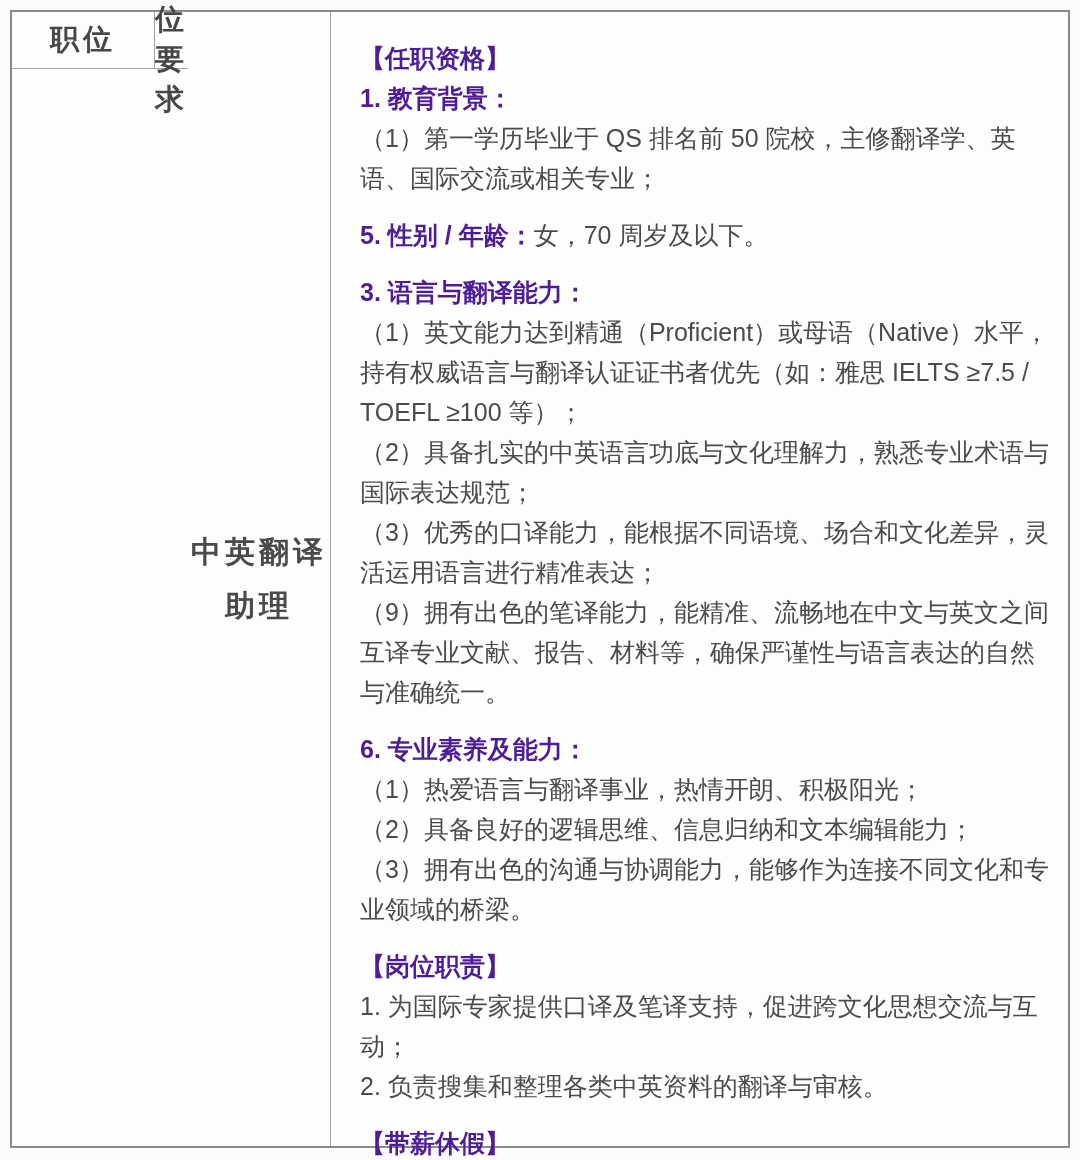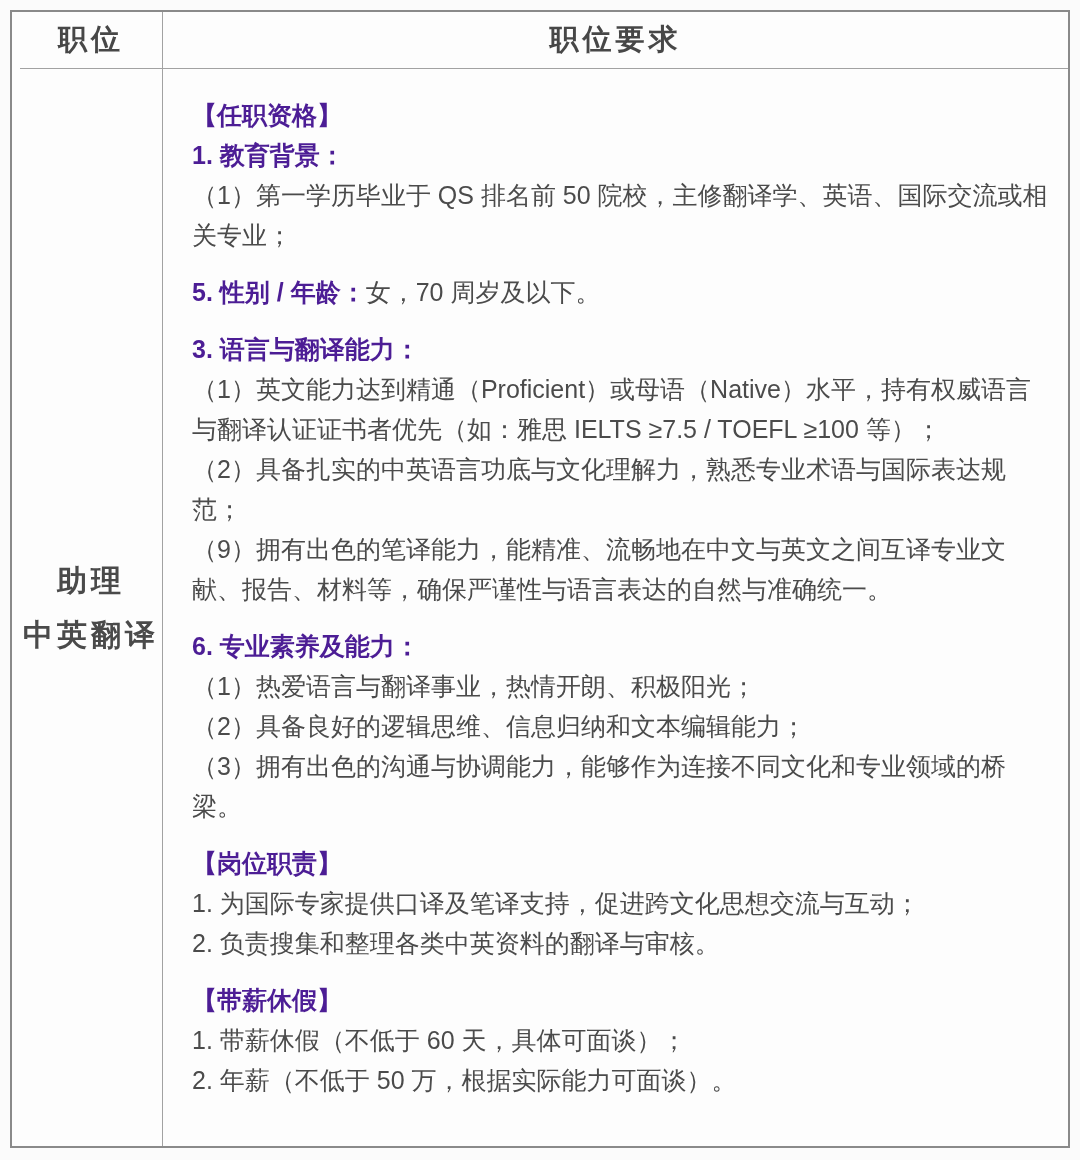--- a/index.html
+++ b/index.html
@@ -16,23 +16,22 @@
     box-sizing: border-box;
     padding: 10px 10px 12px 10px;
     overflow: hidden;
   }
   .job-table {
     width: 100%;
     height: 100%;
     box-sizing: border-box;
     border: 2px solid #8a8a8a;
     display: flex;
-    flex-direction: column;
+    flex-direction: row;
     background: #fdfdfd;
-    padding-left: 8px;
   }
   .row {
     display: flex;
     width: 100%;
     box-sizing: border-box;
   }
   .header-row {
     height: 57px;
     flex: 0 0 57px;
     border-bottom: 1px solid #a2a2a2;
@@ -102,38 +101,39 @@
       <div class="cell col-position">
         <span>职位</span>
       </div>
       <div class="cell col-requirements">
         <span>职位要求</span>
       </div>
     </div>
     <div class="row body-row">
       <div class="cell col-position">
         <div class="position-name">
+          <div>中英翻译</div>
           <div>助理</div>
-          <div>中英翻译</div>
         </div>
       </div>
       <div class="cell col-requirements">
         <div class="req-content">
             <div class="block">
               <div class="line"><strong>【任职资格】</strong></div>
               <div class="line"><strong>1. 教育背景：</strong></div>
               <div class="line"><span>（1）第一学历毕业于 QS 排名前 50 院校，主修翻译学、英语、国际交流或相关专业；</span></div>
             </div>
             <div class="block">
               <div class="line"><strong>5. 性别 / 年龄：</strong><span>女，70 周岁及以下。</span></div>
             </div>
             <div class="block">
               <div class="line"><strong>3. 语言与翻译能力：</strong></div>
               <div class="line"><span>（1）英文能力达到精通（Proficient）或母语（Native）水平，持有权威语言与翻译认证证书者优先（如：雅思 IELTS ≥7.5 / TOEFL ≥100 等）；</span></div>
               <div class="line"><span>（2）具备扎实的中英语言功底与文化理解力，熟悉专业术语与国际表达规范；</span></div>
+              <div class="line"><span>（3）优秀的口译能力，能根据不同语境、场合和文化差异，灵活运用语言进行精准表达；</span></div>
               <div class="line"><span>（9）拥有出色的笔译能力，能精准、流畅地在中文与英文之间互译专业文献、报告、材料等，确保严谨性与语言表达的自然与准确统一。</span></div>
             </div>
             <div class="block">
               <div class="line"><strong>6. 专业素养及能力：</strong></div>
               <div class="line"><span>（1）热爱语言与翻译事业，热情开朗、积极阳光；</span></div>
               <div class="line"><span>（2）具备良好的逻辑思维、信息归纳和文本编辑能力；</span></div>
               <div class="line"><span>（3）拥有出色的沟通与协调能力，能够作为连接不同文化和专业领域的桥梁。</span></div>
             </div>
             <div class="block">
               <div class="line"><strong>【岗位职责】</strong></div>

